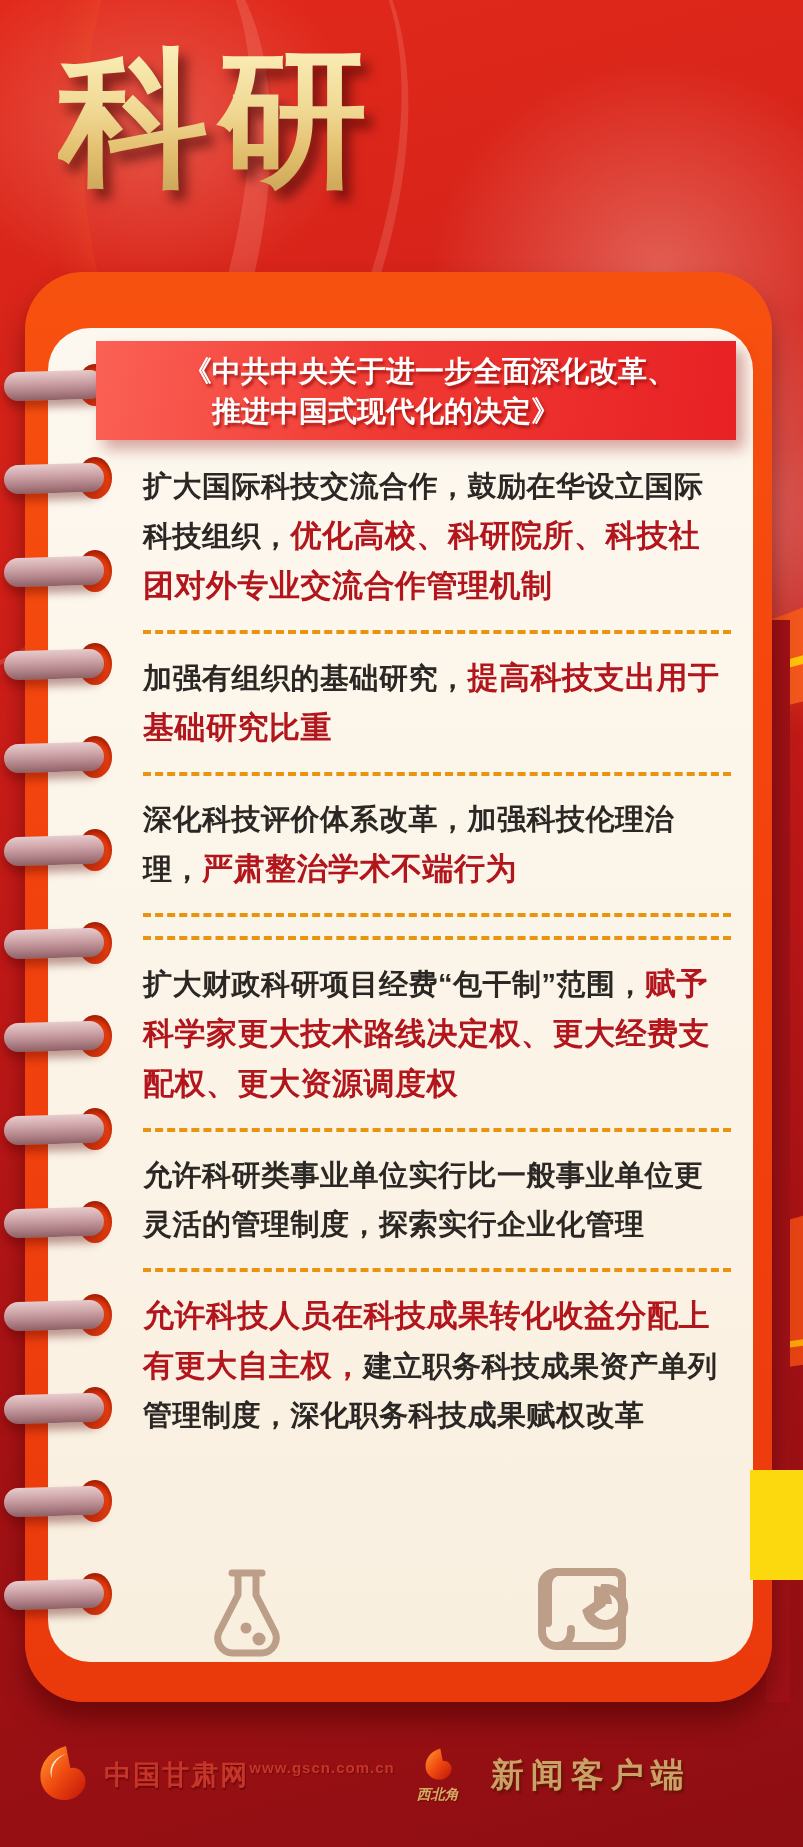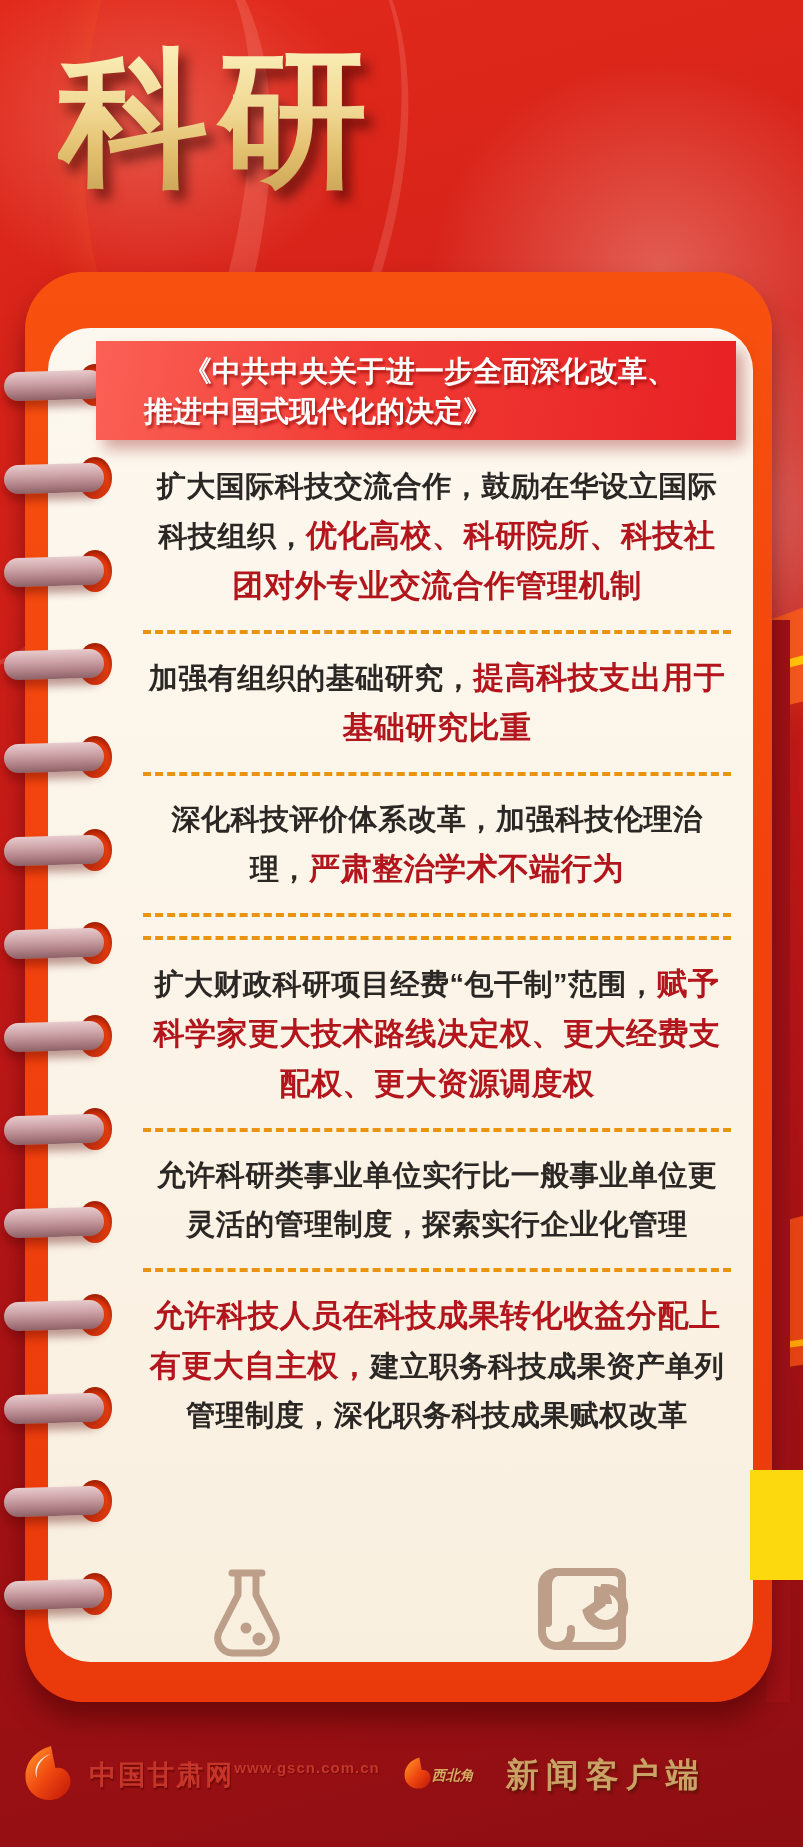--- a/index.html
+++ b/index.html
@@ -38,53 +38,53 @@
     filter:drop-shadow(8px 10px 6px rgba(45,0,0,.55));
   }
   
   .side-strip{position:absolute;left:766px;top:620px;width:24px;height:1082px;background:#9e1116;z-index:1;}
   .accent-yellow{position:absolute;left:750px;top:1470px;width:53px;height:110px;background:#fcd90f;z-index:9;}
   
   .card{position:absolute;left:25px;top:272px;width:747px;height:1430px;border-radius:58px;z-index:2;
     background:linear-gradient(180deg,#f7510f 0%,#f2430e 40%,#ea3a0c 100%);
     box-shadow:0 18px 24px rgba(70,0,0,.5);}
   .paper{position:absolute;left:48px;top:328px;width:705px;height:1334px;border-radius:42px;z-index:4;
-    background:linear-gradient(180deg,#fdf8ef 0%,#fbf3e6 60%,#f9efdf 100%);text-align:center;}
+    background:linear-gradient(180deg,#fdf8ef 0%,#fbf3e6 60%,#f9efdf 100%);}
   
   .ring-hole{position:absolute;width:34px;height:42px;border-radius:50%;z-index:5;
     background:radial-gradient(circle at 50% 60%,#f2541a 0%,#e8390d 55%,#bf2708 100%);
     box-shadow:inset 0 4px 5px rgba(120,20,0,.55);}
   .ring-bar{position:absolute;width:100px;height:29px;border-radius:15px;z-index:6;
     background:linear-gradient(180deg,#e7cbcd 0%,#cda3a7 40%,#ab7d82 75%,#8d6166 100%);
     box-shadow:0 7px 9px rgba(90,5,5,.38);transform:rotate(-1.5deg);}
   
   .banner{position:absolute;left:48px;top:341px;width:640px;height:99px;z-index:7;
     background:linear-gradient(100deg,#fb6156 0%,#f03a33 45%,#e82124 100%);
     box-shadow:8px 9px 14px rgba(140,10,10,.35);
     color:#fff;font-weight:700;font-size:29px;line-height:40px;padding-top:10px;
     text-shadow:2px 3px 3px rgba(125,0,0,.6);}
   .banner .l1{padding-left:87px;}
-  .banner .l2{padding-left:48px;}
+  .banner .l2{padding-left:116px;}
   
   .items{position:absolute;left:95px;top:134px;width:588px;z-index:7;}
   .item{font-size:29px;line-height:49px;color:#2b2724;font-weight:600;letter-spacing:.5px;}
   .item .em{color:#b2161c;font-weight:800;font-size:31px;}
   .divider{border-top:4px dashed #e9930f;margin:19px 0 19px 0;height:0;}
   
   .icon-flask{position:absolute;left:158px;top:1238px;z-index:7;}
   .icon-chart{position:absolute;left:482px;top:1236px;z-index:7;}
   
   .footer{position:absolute;left:0;top:1744px;width:803px;display:flex;justify-content:center;
     align-items:center;gap:16px;z-index:12;transform:translateX(-38px);}
   .brand-col{display:flex;flex-direction:row;align-items:flex-start;}
   .site-name{font-size:27px;font-weight:800;color:#c5352a;letter-spacing:2px;
     text-shadow:1px 2px 1px rgba(90,5,0,.6);}
   .site-url{font-size:15px;font-weight:700;color:#c5352a;letter-spacing:1px;margin-top:2px;
     text-shadow:1px 1px 1px rgba(90,5,0,.5);}
-  .client-col{display:flex;flex-direction:row;align-items:center;margin-left:6px;}
+  .client-col{display:flex;flex-direction:column;align-items:center;margin-left:6px;}
   .client-brand{font-size:14px;font-style:italic;font-weight:700;color:#d8a963;margin-top:1px;
     text-shadow:1px 1px 1px rgba(80,20,0,.5);}
   .client-label{font-size:33px;font-weight:700;color:#c9a266;letter-spacing:7px;margin-left:16px;
     text-shadow:2px 3px 2px rgba(70,20,0,.5);}
 </style>
 </head>
 <body>
 
 <div class="poster">
 

